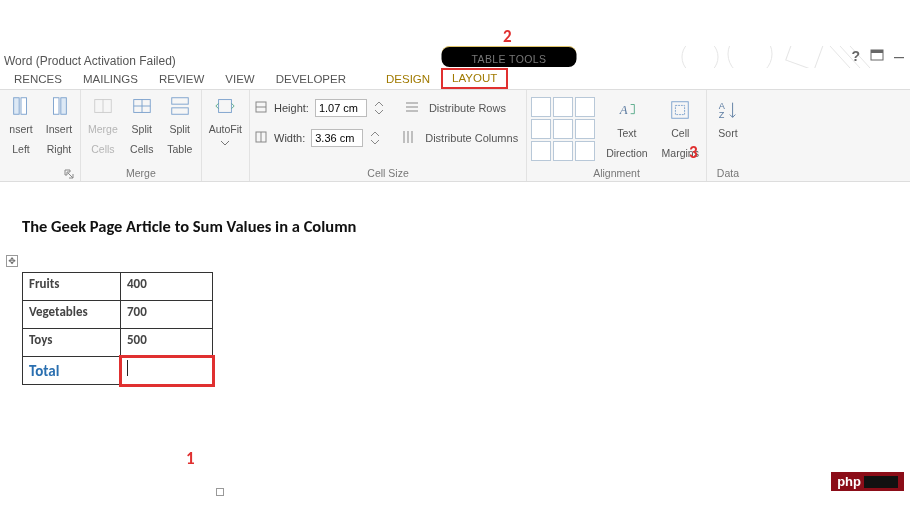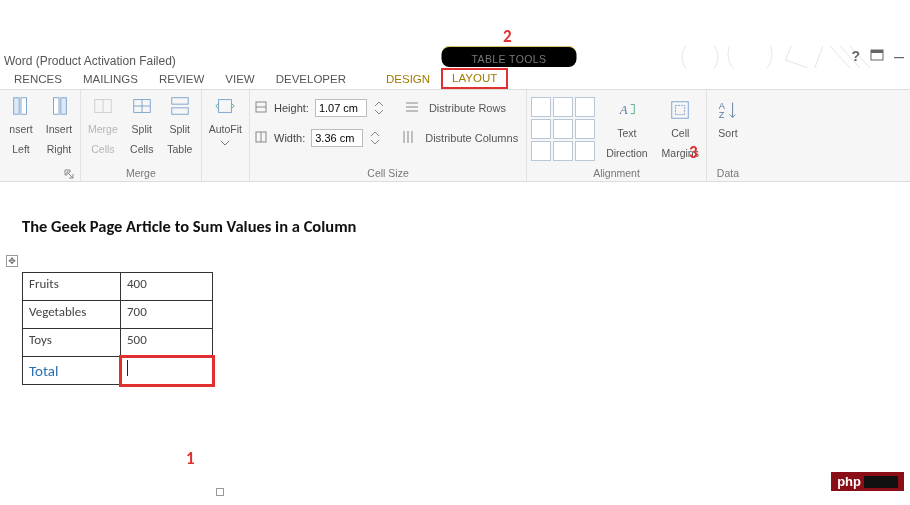--- a/index.html
+++ b/index.html
@@ -149,20 +149,21 @@
     font-family: Calibri, "Segoe UI", sans-serif;
     font-size: 16.5px;
     font-weight: bold;
     color: #111;
     margin-bottom: 36px;
   }
   .word-table {
     border-collapse: collapse;
     font-family: Calibri, "Segoe UI", sans-serif;
     font-size: 13px;
+    font-weight: bold;
   }
   .word-table td {
     border: 1px solid #333;
     padding: 3px 6px;
     height: 28px;
     vertical-align: top;
   }
   .word-table td:first-child { width: 98px; }
   .word-table td:last-child { width: 92px; }
   .total-cell { color: #2a6fb0; font-size: 15px; vertical-align: middle !important; }

